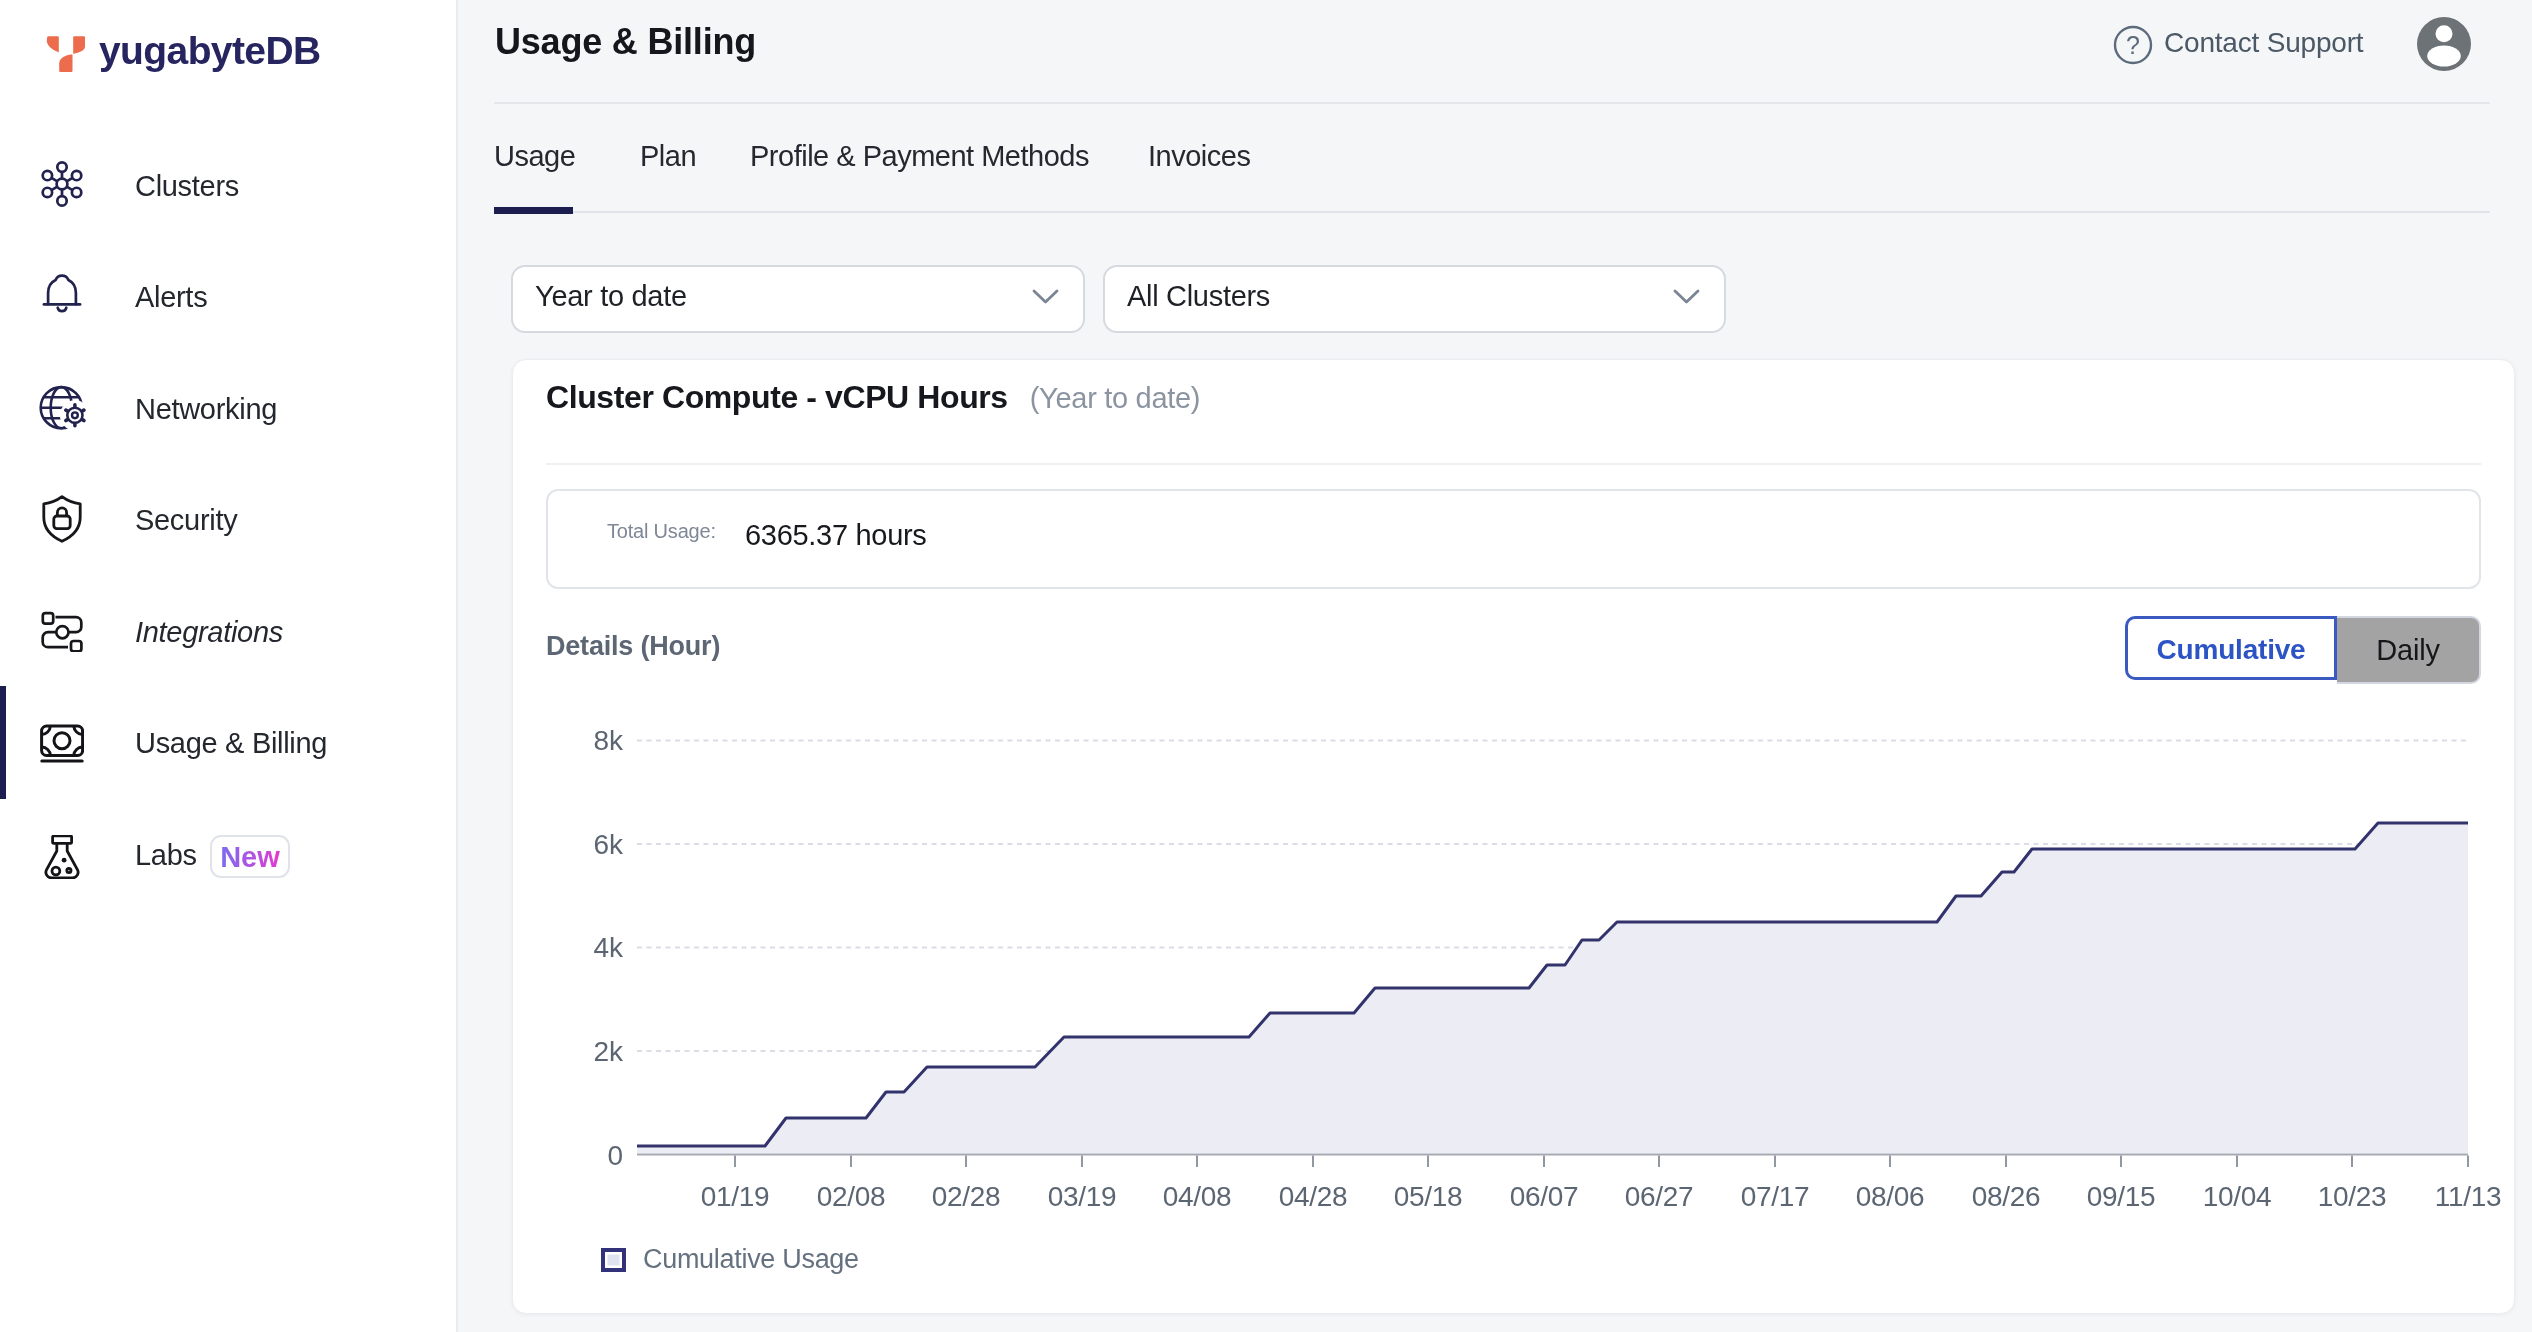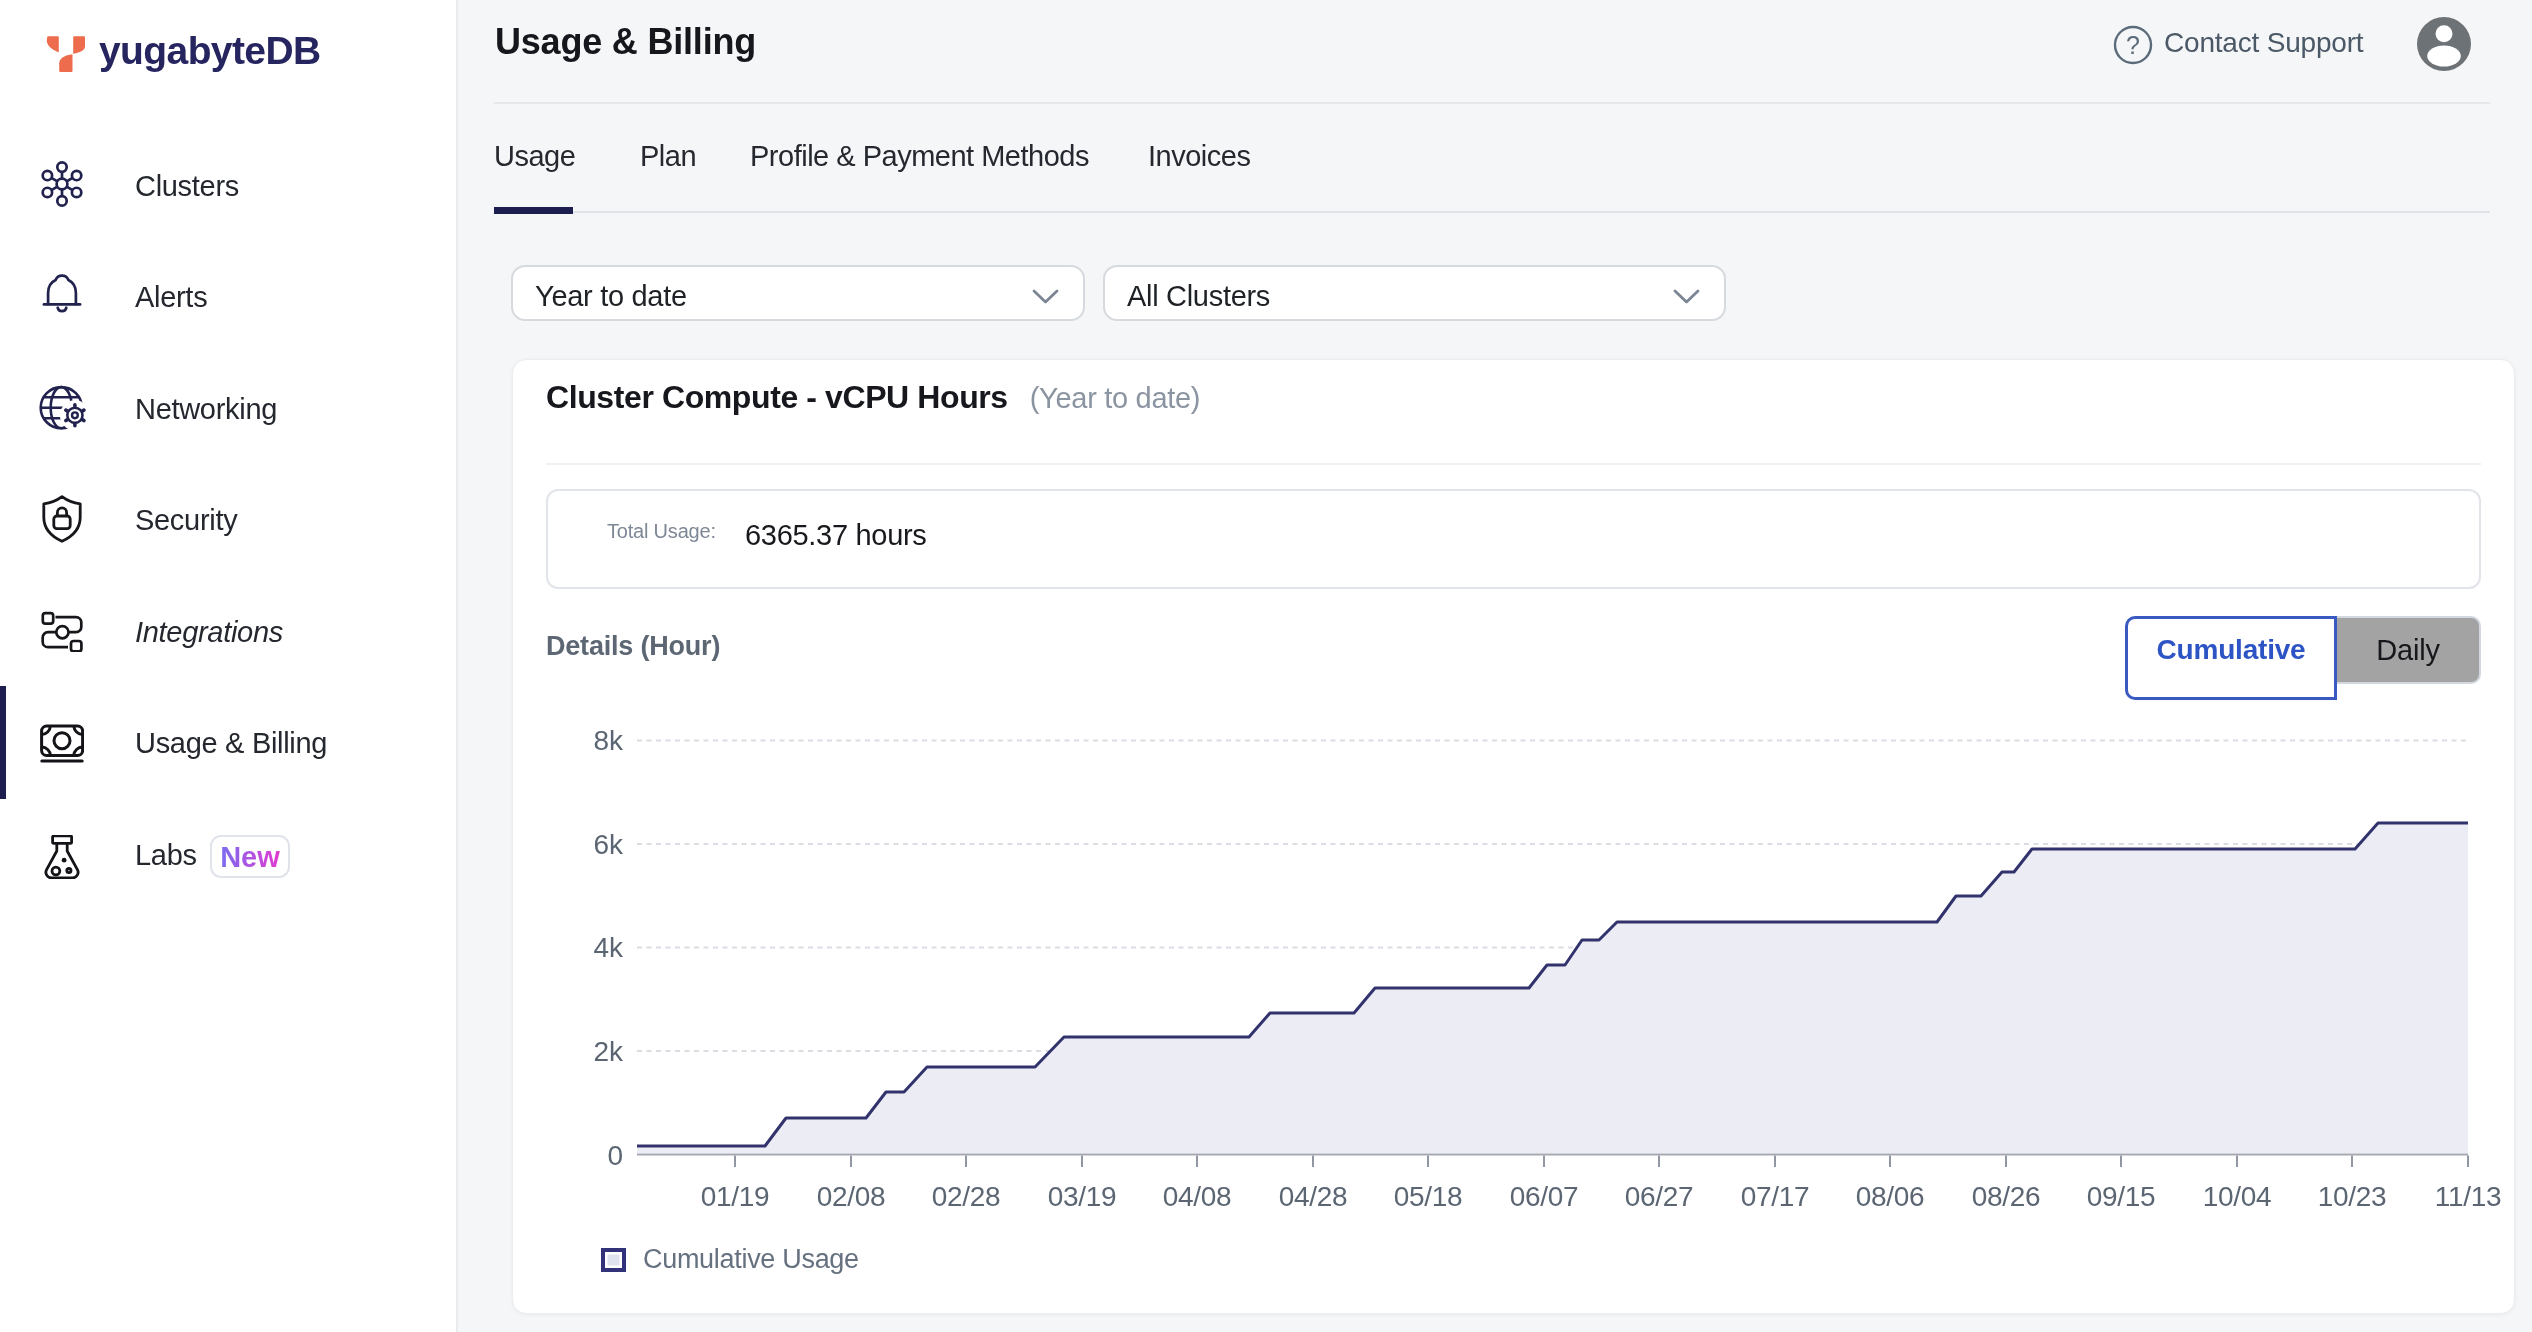--- a/index.html
+++ b/index.html
@@ -21,35 +21,35 @@
   #title { position:absolute; left:495px; top:21px; font-size:36px; letter-spacing:-0.5px; font-weight:bold; color:#15171c; letter-spacing:-0.2px; }
   #contact { position:absolute; left:2164px; top:27px; font-size:28px; letter-spacing:-0.2px; color:#4b5866; }
   #hdr-div { position:absolute; left:494px; top:102px; width:1996px; height:2px; background:#e5e7ea; }
 
   
   .tab { position:absolute; top:140px; font-size:29px; letter-spacing:-0.5px; color:#25282f; white-space:nowrap; }
   #tabline { position:absolute; left:494px; top:211px; width:1996px; height:2px; background:#e0e3e7; }
   #tabactive { position:absolute; left:494px; top:207px; width:79px; height:7px; background:#1d1e50; }
 
   
-  .dd { position:absolute; top:265px; height:56px; background:#fff; border:2px solid #d6dade; border-radius:14px; }
+  .dd { position:absolute; top:265px; height:68px; background:#fff; border:2px solid #d6dade; border-radius:14px; }
   .dd span { position:absolute; left:22px; top:13px; font-size:29px; letter-spacing:-0.3px; color:#1e2126; }
   .dd svg { position:absolute; right:24px; top:22px; }
 
   
   #card { position:absolute; left:512px; top:359px; width:2003px; height:955px; background:#fff; border:1px solid #ecedf0; border-radius:14px; box-shadow:0 1px 4px rgba(20,24,40,0.05); }
   #cardtitle { position:absolute; left:546px; top:379px; font-size:32px; letter-spacing:-0.4px; color:#17181d; font-weight:bold; }
   #cardtitle .sub { font-weight:normal; font-size:29px; letter-spacing:-0.3px; color:#8b94a1; margin-left:22px; }
   #card-div { position:absolute; left:546px; top:463px; width:1935px; height:2px; background:#eef0f3; }
   #totalbox { position:absolute; left:546px; top:489px; width:1935px; height:100px; border:2px solid #e1e4e9; border-radius:12px; }
   #totalbox .lbl { position:absolute; left:30px; top:29px; font-size:20px; letter-spacing:-0.2px; color:#7e8795;margin-left:29px; }
   #totalbox .val { position:absolute; left:197px; top:28px; font-size:29px; letter-spacing:-0.3px; font-weight:normal; color:#17191d; }
   #details { position:absolute; left:546px; top:631px; font-size:27px; letter-spacing:-0.2px; font-weight:bold; color:#5d6774; }
   #toggle { position:absolute; left:2125px; top:616px; height:68px; }
-  #tg-cum { position:absolute; left:0; top:0; width:212px; height:84px; background:#fff; border:3px solid #3a5ac2; border-radius:10px 0 0 10px; font-size:28px; letter-spacing:-0.2px; font-weight:bold; color:#2d54c4; text-align:center; line-height:62px; }
+  #tg-cum { position:absolute; left:0; top:0; width:212px; height:64px; background:#fff; border:3px solid #3a5ac2; border-radius:10px 0 0 10px; font-size:28px; letter-spacing:-0.2px; font-weight:bold; color:#2d54c4; text-align:center; line-height:62px; }
   #tg-day { position:absolute; left:212px; top:0; width:144px; height:68px; background:#a3a3a3; border:2px solid #d3d7e0; border-left:none; border-radius:0 10px 10px 0; font-size:29px; letter-spacing:-0.2px; color:#16171b; text-align:center; line-height:64px; }
 </style>
 </head>
 <body>
 
 <div id="sidebar">
 
   <svg class="abs" style="left:46px; top:36px;" width="40" height="38" viewBox="0 0 40 38">
     <path fill="#ec6c4d" d="M1.2,1.2 q0,-1 1,-1 H11.8 q1,0 1,1 V16.2 C7.3,14.3 2.2,11 0.9,5.9 Q0.6,4.6 1.2,1.2 Z"></path>
     <path fill="#ec6c4d" d="M27.2,1.2 q0,-1 1,-1 H38 q1,0 1,1 V10.3 C39,14.2 34.6,16.6 27.4,17.7 L27.2,17.5 Z"></path>

